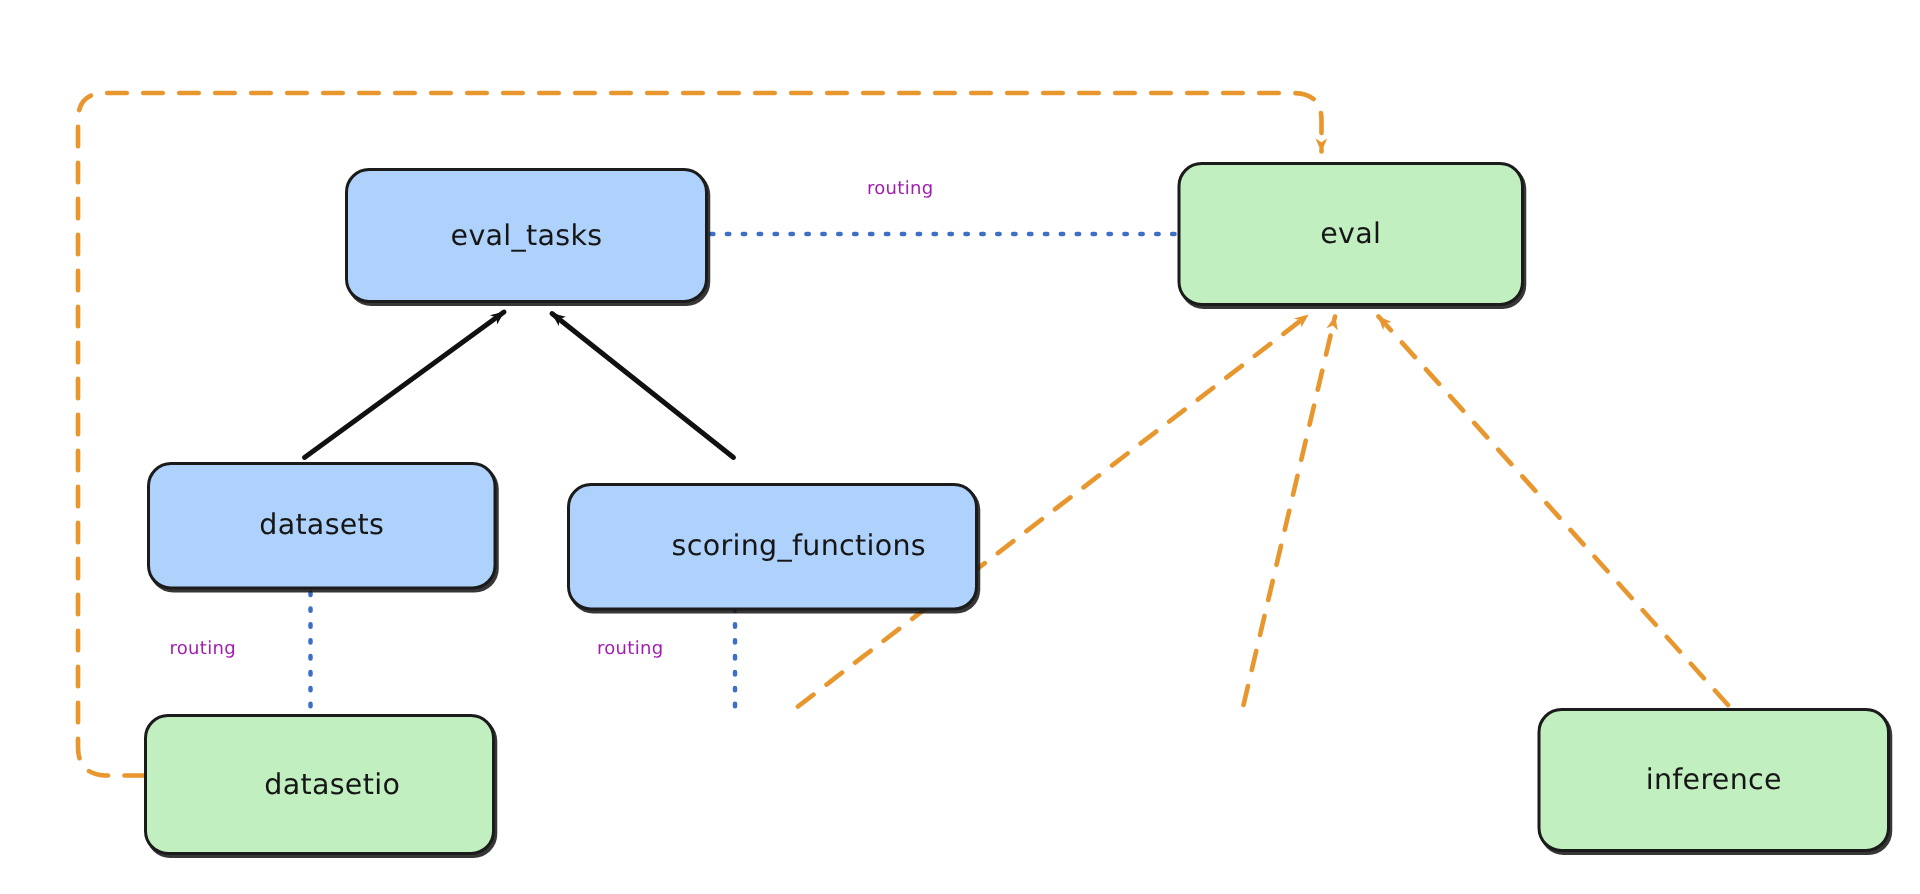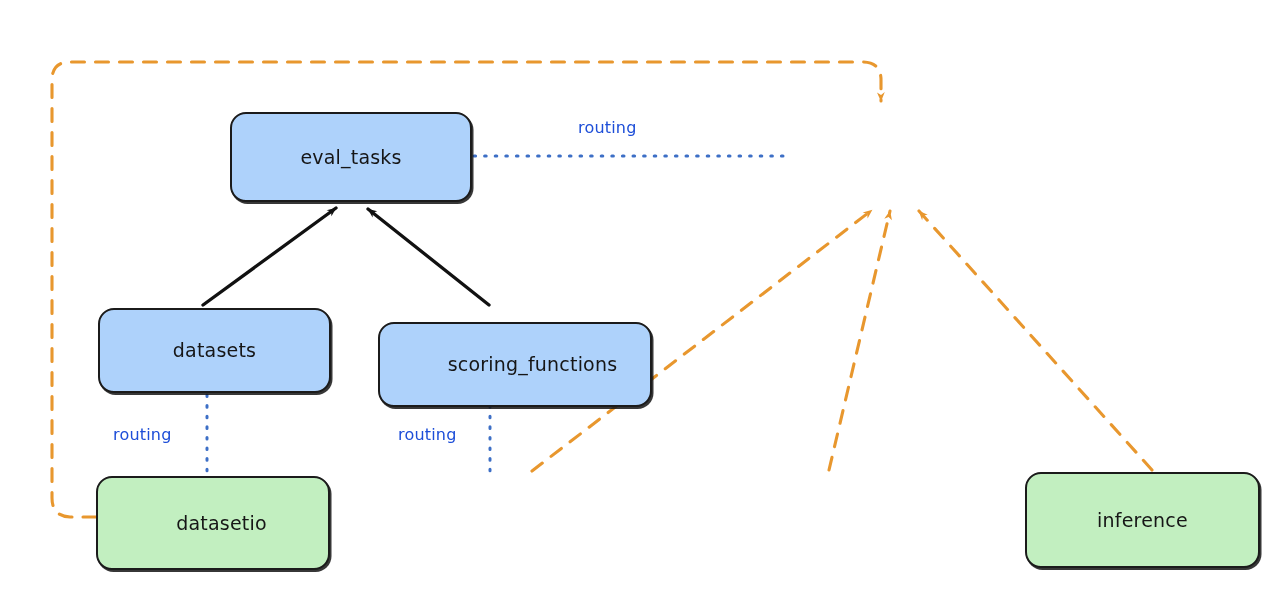--- a/index.html
+++ b/index.html
@@ -50,22 +50,22 @@
     background: #c2efc0;
   }
   .node-label {
     display: block;
     line-height: 1.1;
     pointer-events: none;
   }
   .edge-label {
     position: absolute;
     font-family: "DejaVu Sans", sans-serif;
-    font-size: 16px;
-    color: #1d4ed8;
+    font-size: 12px;
+    color: #a21caf;
     white-space: nowrap;
     letter-spacing: 0.2px;
   }
 </style>
 </head>
 <body>
 
 <div id="canvas">
 
   <svg id="edges" viewBox="0 0 1280 596" xmlns="http://www.w3.org/2000/svg">
@@ -94,20 +94,23 @@
 
     <path d="M 829,470 L 890,211" fill="none" stroke="#e8972e" stroke-width="3.1" stroke-dasharray="13,11" stroke-linecap="round" marker-end="url(#arrow-orange)"></path>
 
     <path d="M 1152,470 L 919,211" fill="none" stroke="#e8972e" stroke-width="3.1" stroke-dasharray="13,11" stroke-linecap="round" marker-end="url(#arrow-orange)"></path>
   </svg>
 
   <div class="node api" style="left:230px; top:112px; width:242px; height:90px;">
     <span class="node-label">eval_tasks</span>
   </div>
 
+  <div class="node provider" style="left:785px; top:108px; width:231px; height:96px;">
+    <span class="node-label">eval</span>
+  </div>
 
   <div class="node api" style="left:98px; top:308px; width:233px; height:85px;">
     <span class="node-label">datasets</span>
   </div>
 
   <div class="node api" style="left:378px; top:322px; width:274px; height:85px;padding-left:35px;">
     <span class="node-label">scoring_functions</span>
   </div>
 
   <div class="node provider" style="left:96px; top:476px; width:234px; height:94px;padding-left:17px;">

